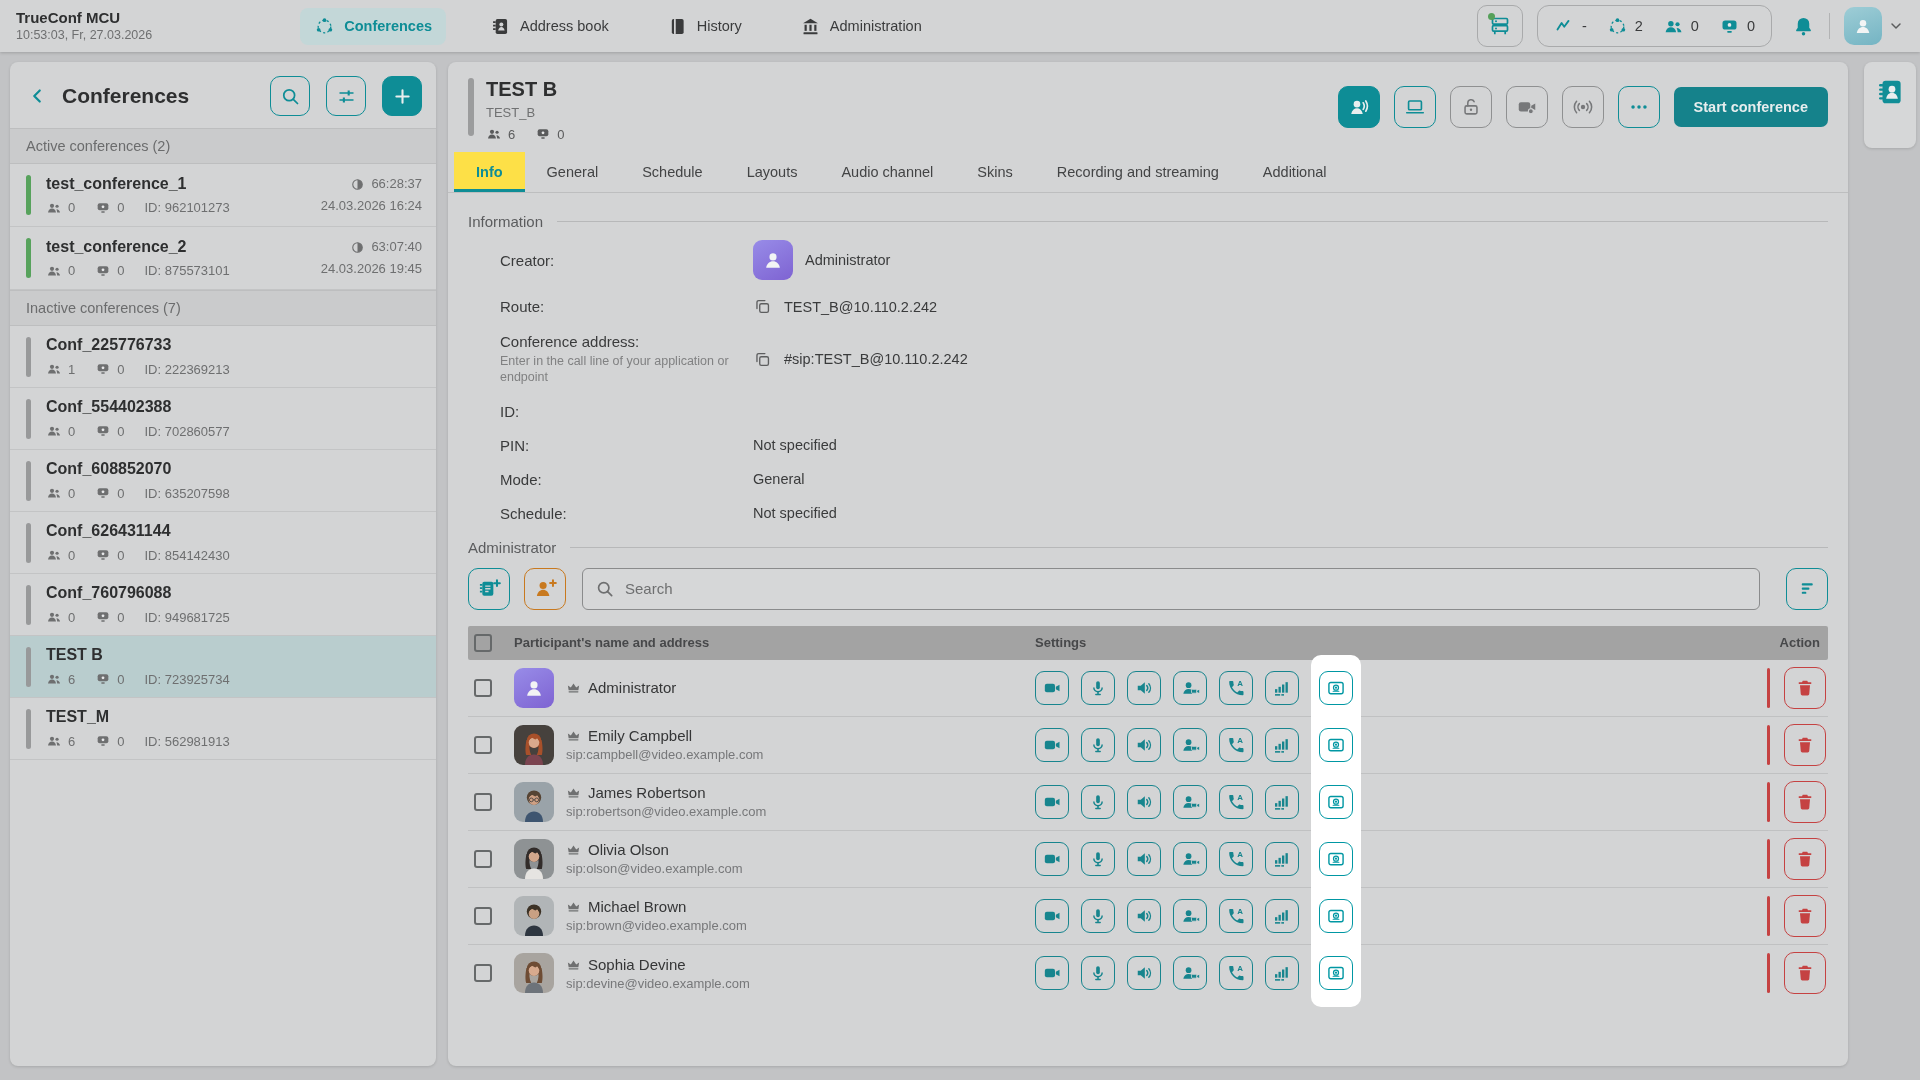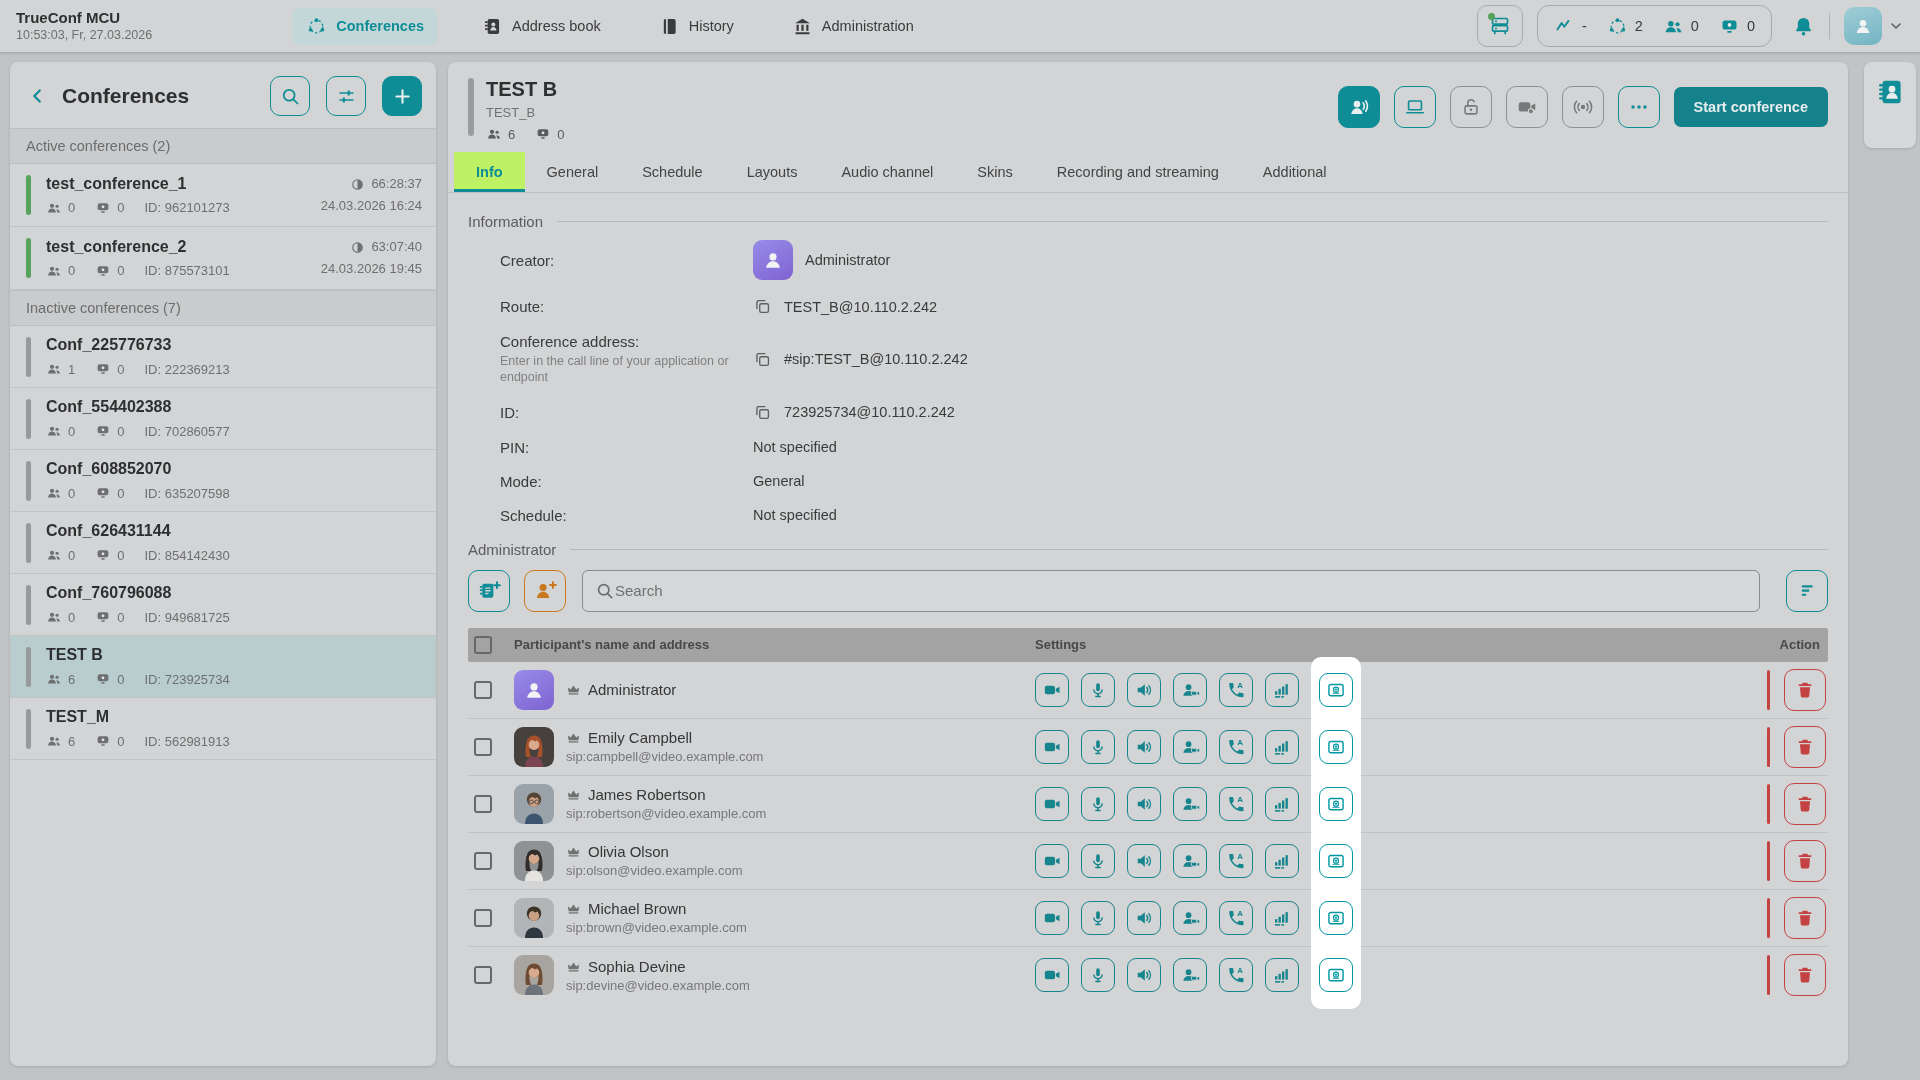--- a/index.html
+++ b/index.html
@@ -2,21 +2,21 @@
 <html><head>
 <meta charset="utf-8">
 <style>
   * { margin:0; padding:0; box-sizing:border-box; }
   html,body { width:1920px; height:1080px; overflow:hidden; }
   body { font-family:"Liberation Sans", sans-serif; background:#c2c3c5; color:#333435; }
   svg { display:block; }
   .ic { flex:none; }
 
   
-  .topbar { height:52px; background:#d3d4d5; display:flex; align-items:center; padding:0 16px; box-shadow:0 1px 3px rgba(0,0,0,.18); position:relative; z-index:5; }
+  .topbar { height:52px; background:#d3d4d5; display:flex; align-items:center; padding:0 16px; box-shadow:0 1px 3px rgba(0,0,0,.18); position:relative; z-index:5;gap:8px; }
   .brand { line-height:1.25; margin-right:140px; }
   .brand .b1 { font-size:15px; font-weight:bold; color:#2e2f30; }
   .brand .b2 { font-size:12.5px; color:#6e6f70; }
   .nav { display:flex; align-items:center; gap:30px; }
   .nav-item { display:flex; align-items:center; gap:9px; padding:8px 14px; border-radius:8px; font-size:14.5px; color:#3a3b3c; cursor:pointer; }
   .nav-item svg { width:21px; height:21px; color:#3a3b3c; }
   .nav-item.active { background:#c3d7d8; color:#0e8d96; font-weight:bold; }
   .nav-item.active svg { color:#0e8d96; }
   .top-right { margin-left:auto; display:flex; align-items:center; gap:14px; }
   .rack-btn { width:46px; height:42px; border:1px solid #a9aaab; border-radius:10px; display:flex; align-items:center; justify-content:center; position:relative; cursor:pointer; }
@@ -72,40 +72,40 @@
   .m-counts svg { width:16px; height:16px; color:#5a5b5c; }
   .m-counts .gap { width:8px; }
   .m-actions { display:flex; align-items:center; gap:14px; padding-top:8px; }
   .hbtn { width:42px; height:42px; border-radius:10px; border:1.4px solid #8f9091; background:transparent; display:flex; align-items:center; justify-content:center; color:#77787a; cursor:pointer; }
   .hbtn svg { width:22px; height:22px; }
   .hbtn.teal { border-color:#0e8d96; color:#0e8d96; }
   .hbtn.tfill { background:#0e8d96; border-color:#0e8d96; color:#e9eeee; }
   .start-btn { height:40px; border:none; border-radius:7px; background:#15828b; color:#e7edee; font-size:14.5px; font-weight:bold; padding:0 20px; cursor:pointer; font-family:inherit; }
   .tabs { display:flex; border-bottom:1px solid #bdbebf; padding:0 6px; }
   .tab { padding:12px 22px; font-size:14.5px; color:#434445; cursor:pointer; position:relative; }
-  .tab.active { color:#0e8d96; font-weight:bold; background:#bef264; box-shadow:inset 0 -3px 0 #0e8d96; }
+  .tab.active { color:#0e8d96; font-weight:bold; background:#fde047; box-shadow:inset 0 -3px 0 #0e8d96; }
   .m-body { flex:1; overflow:hidden; padding:14px 20px 0 20px; }
 
   .sec-title { display:flex; align-items:center; gap:14px; color:#5b5c5e; font-size:15px; margin:6px 0 4px 0; }
   .sec-title .rule { flex:1; border-top:1px solid #b7b8b9; }
 
   .info-grid { margin-top:10px; }
   .info-row { display:grid; grid-template-columns:253px 1fr; align-items:center; margin-bottom:17px;margin-left:32px; }
   .i-label { font-size:15px; color:#3a3b3c; }
   .i-sub { font-size:12.5px; color:#808182; line-height:1.3; max-width:230px; margin-top:3px; }
   .i-val { display:flex; align-items:center; gap:12px; font-size:14.5px; color:#3a3b3c; }
   .copy-ic { width:19px; height:19px; color:#5d5e5f; cursor:pointer; }
   .creator-av { width:40px; height:40px; border-radius:9px; background:linear-gradient(150deg,#988ce8,#7e63d2); display:flex; align-items:center; justify-content:center; }
   .creator-av svg { width:22px; height:22px; }
 
   .p-toolbar { display:flex; align-items:center; margin:12px 0 16px 0; }
   .tb-btn { width:42px; height:42px; border-radius:10px; border:1.6px solid #0e8d96; color:#0e8d96; background:transparent; display:flex; align-items:center; justify-content:center; cursor:pointer; }
   .tb-btn svg { width:23px; height:23px; }
   .tb-btn.orange { border-color:#c8791f; color:#c8791f; margin-left:14px; }
-  .searchbox { flex:1; height:42px; margin-left:16px; border:1.5px solid #8a8b8c; border-radius:6px; display:flex; align-items:center; padding:0 12px; background:#d6d7d8; }
+  .searchbox { flex:1; height:42px; margin-left:16px; border:1.5px solid #8a8b8c; border-radius:6px; display:flex; align-items:center; padding:0 12px; gap:10px; background:#d6d7d8; }
   .searchbox svg { width:20px; height:20px; color:#6e6f70; }
   .searchbox input { flex:1; border:none; outline:none; background:transparent; font-size:15px; color:#3a3b3c; font-family:inherit; }
   .searchbox input::placeholder { color:#6e6f70; }
   .sort-btn { margin-left:26px; }
 
   
   .tgrid { display:grid; grid-template-columns:46px 521px 276px 50px 1fr 96px; align-items:center; }
   .thead { background:#a3a3a3; height:34px; font-size:13px; font-weight:bold; color:#47484a; border-radius:2px; }
   .th-action { text-align:right; padding-right:8px; }
   .rows { position:relative; }
@@ -747,27 +747,20 @@
                 <use href="#s-copy"></use>
               </svg>
       <span>#sip:TEST_B@10.110.2.242</span>
     </div>
   </div>
           <div class="info-row">
     <div>
       <div class="i-label">ID:</div>
 
     </div>
-    <div class="i-val">
-
-      <svg class="copy-ic">
-                <use href="#s-copy"></use>
-              </svg>
-      <span>723925734@10.110.2.242</span>
-    </div>
   </div>
           <div class="info-row">
     <div>
       <div class="i-label">PIN:</div>
 
     </div>
     <div class="i-val">
 
       <span>Not specified</span>
     </div>

